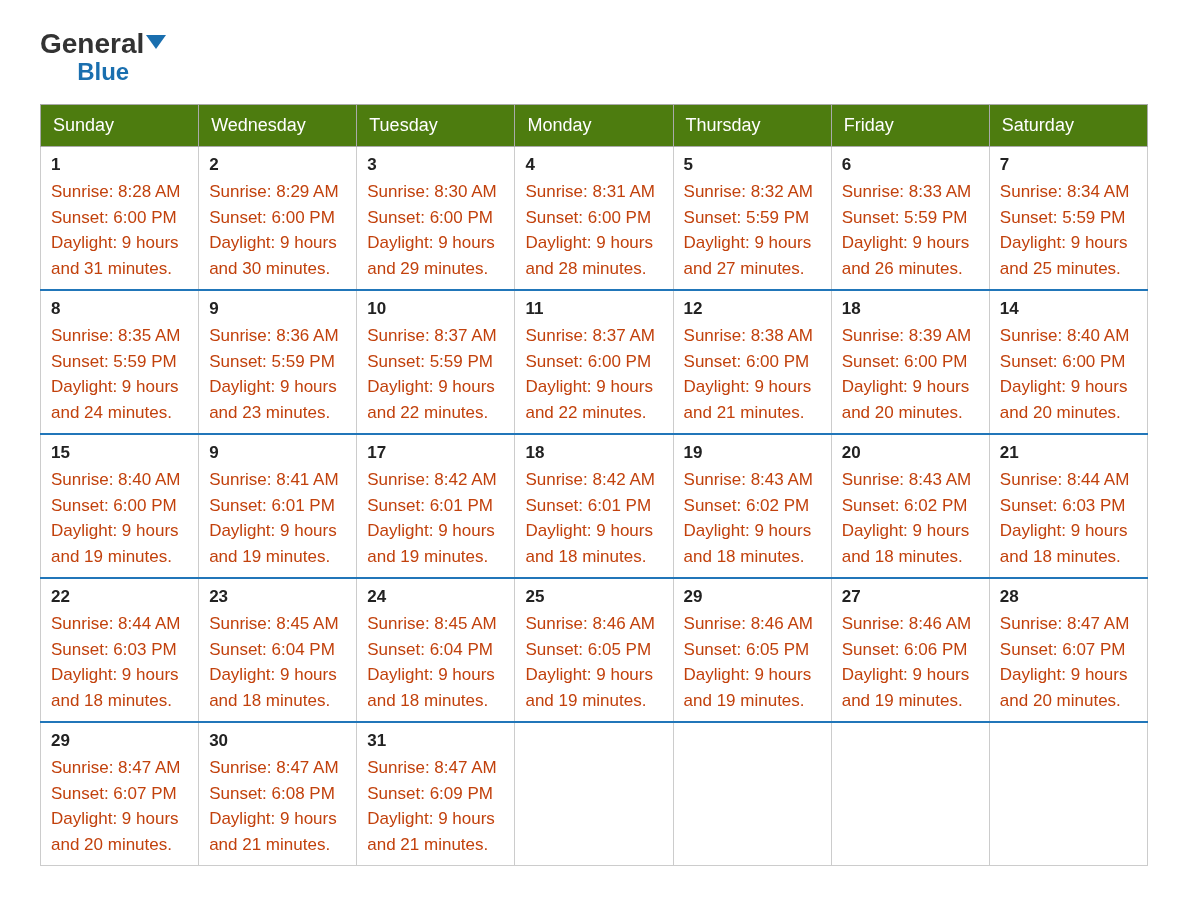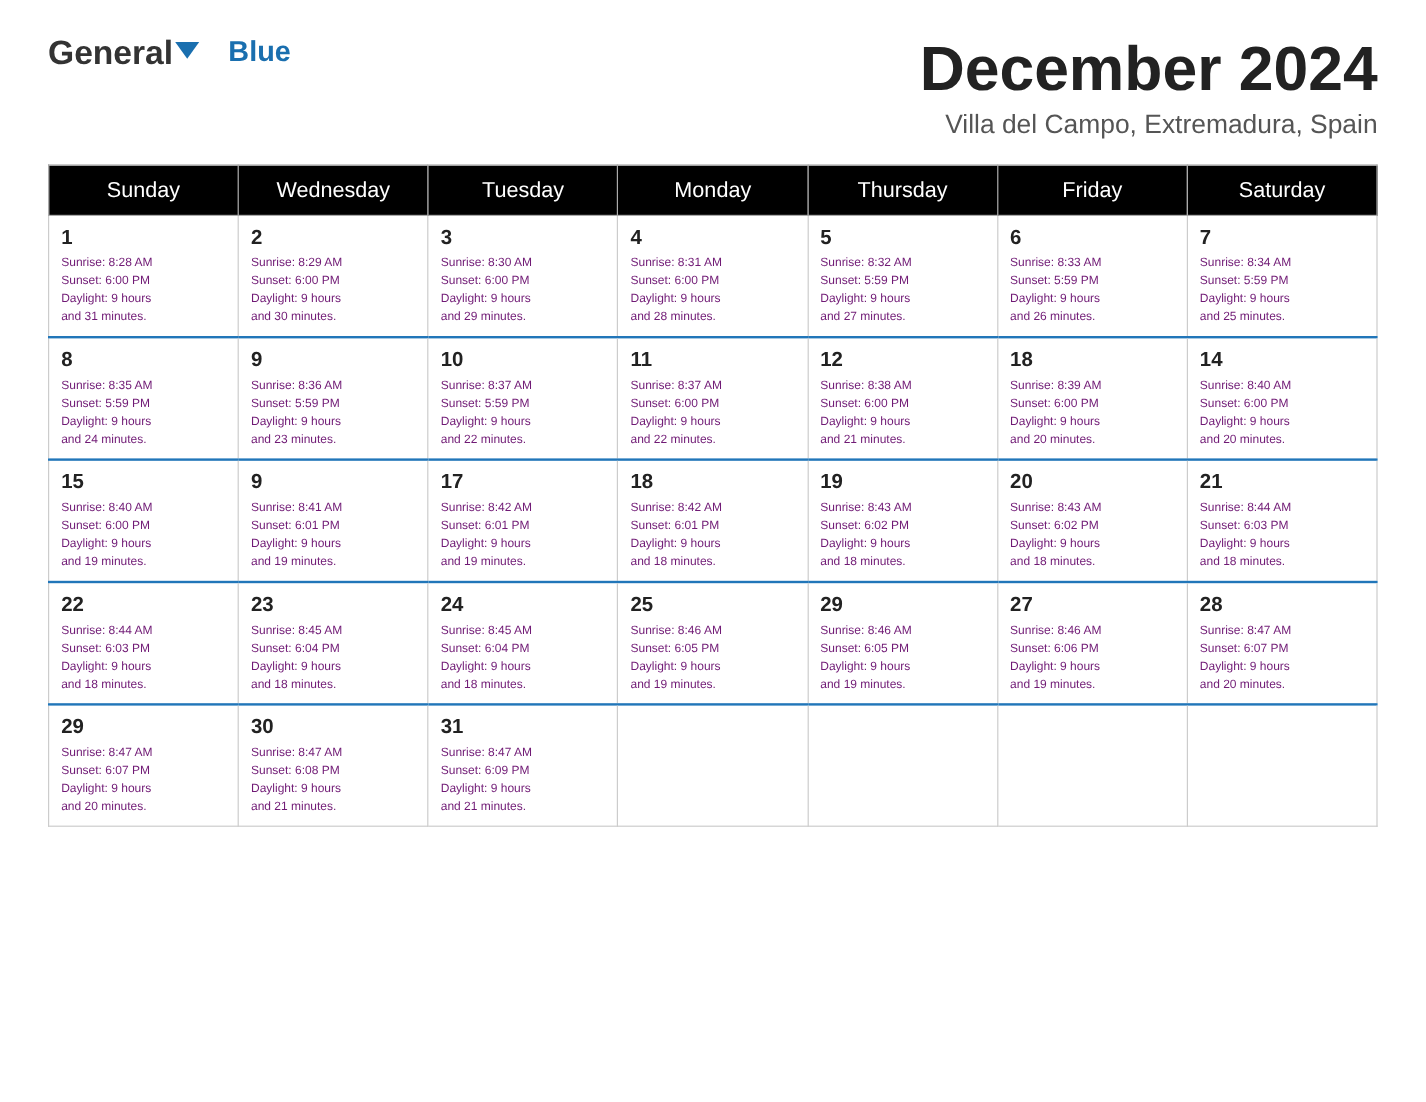--- a/index.html
+++ b/index.html
@@ -11,23 +11,22 @@
       min-height: 918px;
     }
     .header-section {
       display: flex;
       justify-content: space-between;
       align-items: flex-start;
       margin-bottom: 20px;
     }
     .logo {
       display: flex;
-      flex-direction: row;
-      align-items: flex-start;
-      gap: 24px;
+      flex-direction: column;
+      align-items: center;
     }
     .logo-general {
       font-size: 28px;
       font-weight: bold;
       color: #333333;
       line-height: 1;
     }
     .logo-general span {
       color: #1a6faf;
     }
@@ -63,69 +62,65 @@
       font-size: 22px;
       color: #555555;
       margin-top: 4px;
     }
     .calendar {
       width: 100%;
       border-collapse: collapse;
       border: 1px solid #aaaaaa;
     }
     .calendar th {
-      background-color: #000000;
+      background-color: #4d7c0f;
       color: #ffffff;
       font-size: 18px;
       font-weight: normal;
       padding: 10px 12px;
-      text-align: center;
+      text-align: left;
       border: 1px solid #aaaaaa;
     }
     .calendar td {
       vertical-align: top;
       padding: 8px 10px;
       border: 1px solid #cccccc;
       font-size: 13px;
       color: #333333;
       width: 14.28%;
       min-height: 90px;
     }
     .day-number {
       font-size: 17px;
       font-weight: bold;
       color: #222222;
       display: block;
       margin-bottom: 4px;
     }
     .day-info {
-      font-size: 10px;
+      font-size: 17px;
       line-height: 1.5;
-      color: #701a75;
+      color: #c2410c;
     }
     .row-border td {
       border-top: 2px solid #2176b9;
     }
     .empty-cell {
       background: #ffffff;
     }
   </style>
 </head>
 <body>
 
 <div class="header-section">
   <div class="logo">
     <div class="logo-general">
       General<span class="logo-triangle"></span>
     </div>
     <div class="logo-blue">Blue</div>
-  </div>
-  <div class="title-section">
-    <div class="main-title">December 2024</div>
-    <div class="subtitle">Villa del Campo, Extremadura, Spain</div>
   </div>
 </div>
 
 <table class="calendar">
   <thead>
     <tr>
       <th>Sunday</th>
       <th>Wednesday</th>
       <th>Tuesday</th>
       <th>Monday</th>

